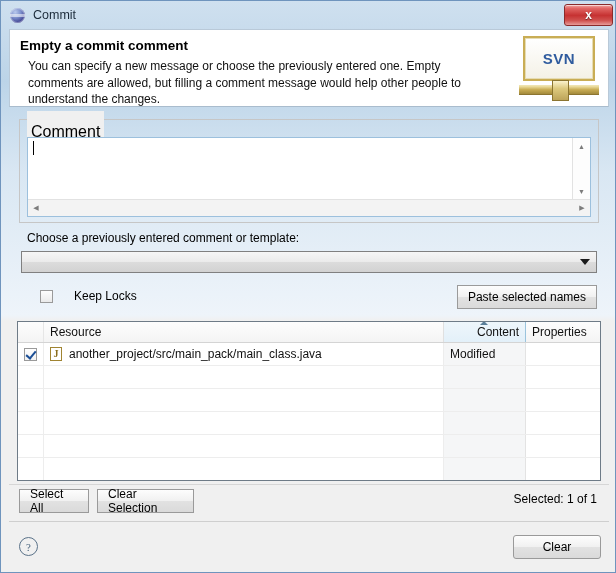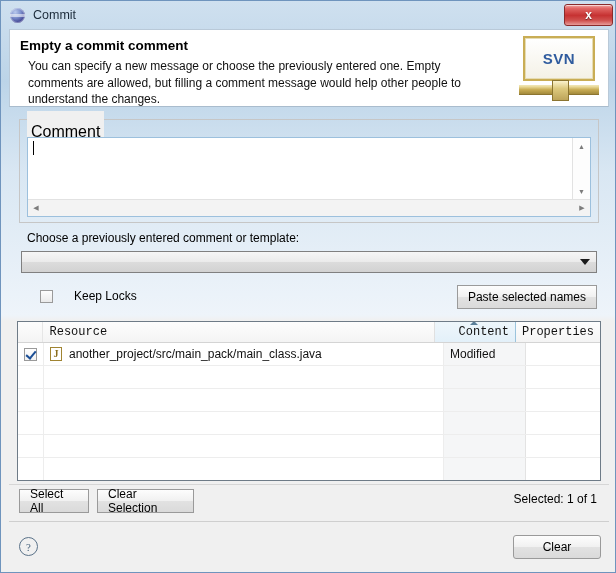--- a/index.html
+++ b/index.html
@@ -160,21 +160,20 @@
   }
   .thead{
     display:flex;height:21px;box-sizing:border-box;
     background:linear-gradient(180deg,#fdfdfd 0%,#f4f4f4 100%);
     border-bottom:1px solid #d4d4d4;
   }
   .th{
     box-sizing:border-box;border-right:1px solid #e0e0e0;
     display:flex;align-items:center;font-size:12px;color:#111;padding:0 6px;
     position:relative;
-    font-family:Liberation Mono, monospace;
   }
   .th.c-check{width:26px;border-right:1px solid #e6e6e6;padding:0;}
   .th.c-res{width:400px;}
   .th.c-content{
     width:82px;justify-content:flex-end;
     background:linear-gradient(180deg,#eef6fb 0%,#e3f0f9 100%);
     border-right:1px solid #9bc4dd;
   }
   .th.c-props{width:auto;flex:1;border-right:none;}
   .sort-mark{

